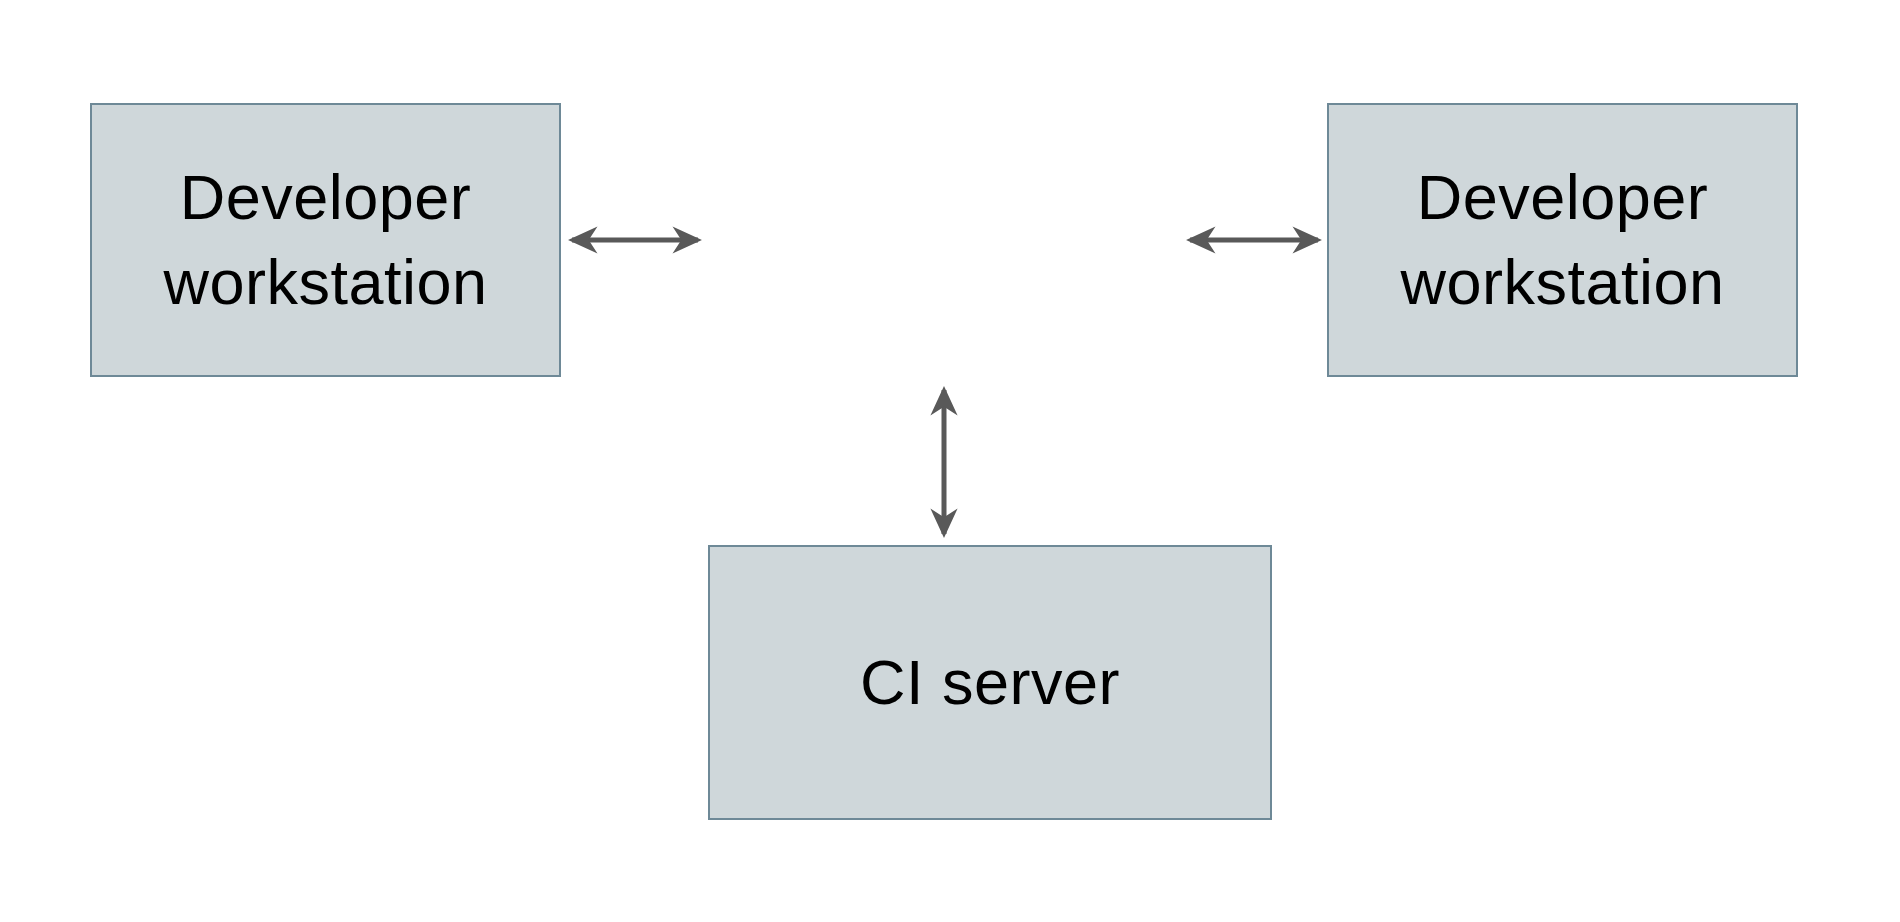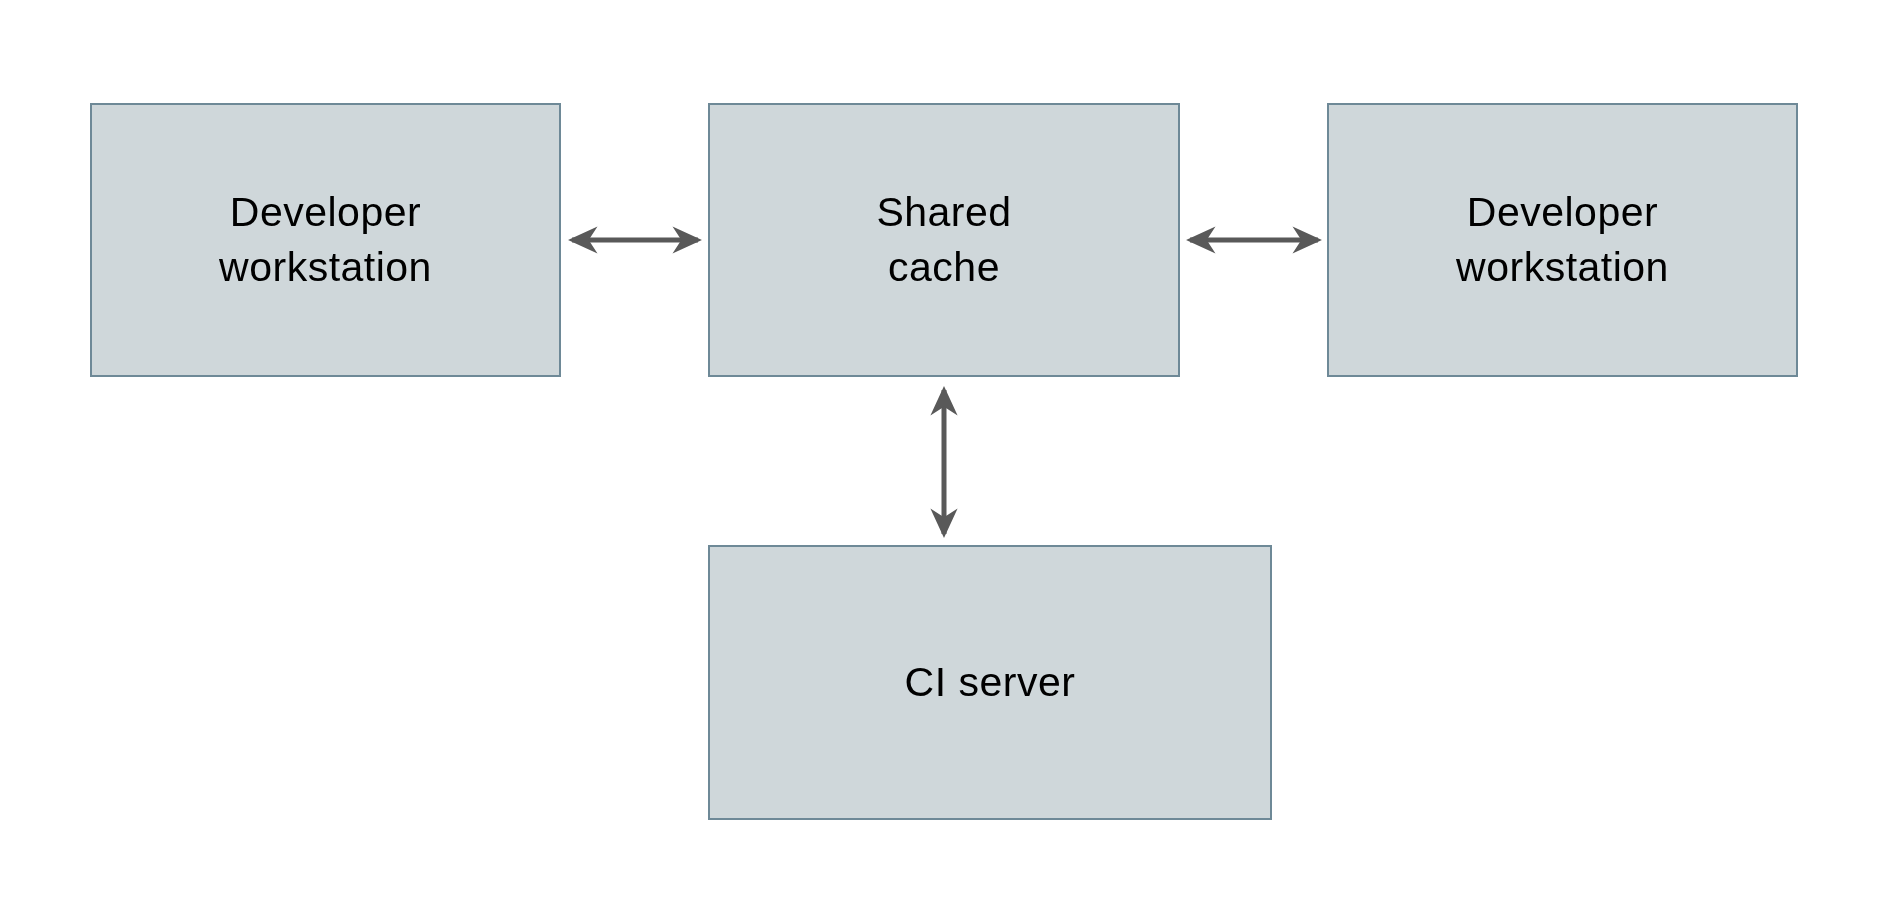--- a/index.html
+++ b/index.html
@@ -21,21 +21,21 @@
     position: absolute;
     box-sizing: border-box;
     background: #cfd7da;
     border: 2px solid #6e8997;
     display: flex;
     align-items: center;
     justify-content: center;
     text-align: center;
   }
   .node-label {
-    font-size: 41px;
+    font-size: 63px;
     line-height: 1.35;
     color: #000000;
     white-space: pre-line;
     letter-spacing: 0.5px;
   }
   .node-dev-left   { left: 90px;   top: 103px; width: 471px; height: 274px; }
   .node-cache      { left: 708px;  top: 103px; width: 472px; height: 274px; }
   .node-dev-right  { left: 1327px; top: 103px; width: 471px; height: 274px; }
   .node-ci         { left: 708px;  top: 545px; width: 564px; height: 275px; }
   .edges-overlay {
@@ -49,24 +49,20 @@
 </head>
 <body>
 
 <div class="canvas">
 
   <div class="node node-dev-left">
     <span class="node-label">Developer
 workstation</span>
   </div>
 
-  <div class="node node-cache">
-    <span class="node-label">Shared
-cache</span>
-  </div>
 
   <div class="node node-dev-right">
     <span class="node-label">Developer
 workstation</span>
   </div>
 
   <div class="node node-ci">
     <span class="node-label">CI server</span>
   </div>
 

